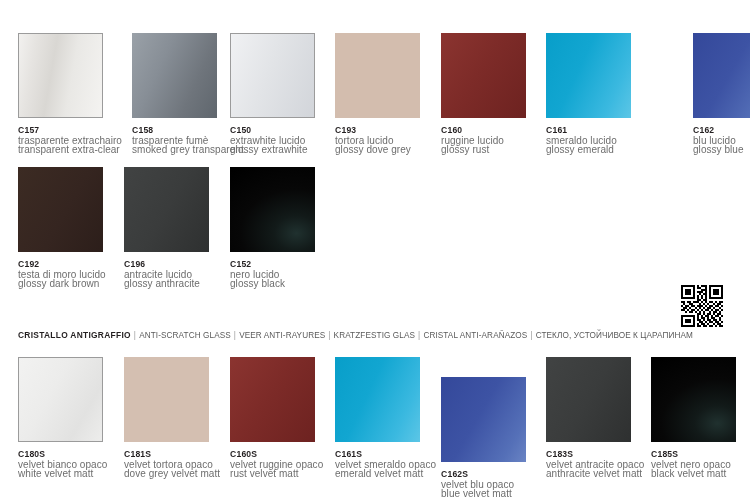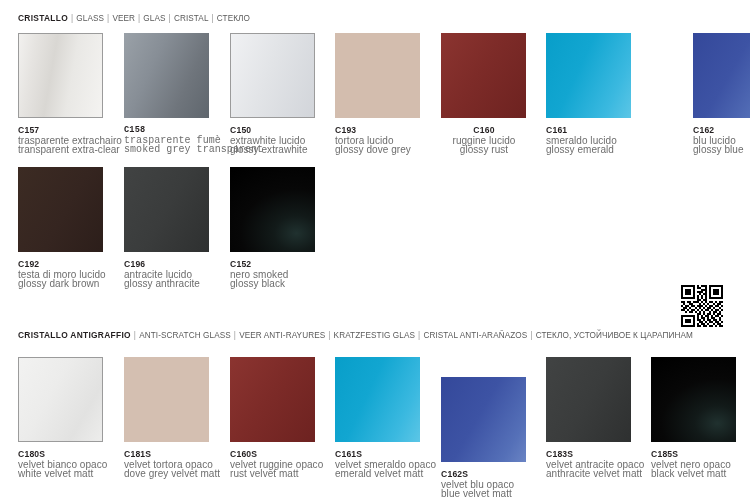--- a/index.html
+++ b/index.html
@@ -102,34 +102,31 @@
     width: 42px;
     height: 42px;
   }
   #qr-code svg { display: block; }
 </style>
 </head>
 <body>
 
 <div class="page">
 
-  <div class="section-header" id="header-cristallo">
-    <span class="hdr-main">CRISTALLO</span><span class="sep">|</span><span class="hdr-alt">GLASS</span><span class="sep">|</span><span class="hdr-alt">VEER</span><span class="sep">|</span><span class="hdr-alt">GLAS</span><span class="sep">|</span><span class="hdr-alt">CRISTAL</span><span class="sep">|</span><span class="hdr-alt">СТЕКЛО</span>
-  </div>
 
   <div class="swatch-row" id="row-1">
       <div class="swatch-cell" style="left: 18px;">
         <div class="swatch-chip bordered" style="background: linear-gradient(100deg, rgb(242, 241, 239) 0%, rgb(230, 228, 225) 18%, rgb(217, 215, 211) 40%, rgb(233, 232, 229) 62%, rgb(244, 243, 241) 100%);"></div>
         <div class="swatch-code">C157</div>
         <div class="swatch-desc">
           <div>trasparente extrachairo</div>
           <div>transparent extra-clear</div>
         </div>
       </div>
-      <div class="swatch-cell" style="left: 124px; font-family: Liberation Mono, monospace;">
+      <div class="swatch-cell" style="left: 132px;">
         <div class="swatch-chip" style="background: linear-gradient(115deg, rgb(154, 161, 168) 0%, rgb(135, 142, 150) 35%, rgb(111, 117, 124) 70%, rgb(95, 102, 109) 100%);"></div>
         <div class="swatch-code">C158</div>
         <div class="swatch-desc">
           <div>trasparente fumè</div>
           <div>smoked grey transparent</div>
         </div>
       </div>
       <div class="swatch-cell" style="left: 230px;">
         <div class="swatch-chip bordered" style="background: linear-gradient(110deg, rgb(240, 241, 243) 0%, rgb(226, 228, 231) 45%, rgb(210, 213, 218) 100%);"></div>
         <div class="swatch-code">C150</div>
@@ -139,21 +136,21 @@
         </div>
       </div>
       <div class="swatch-cell" style="left: 335px;">
         <div class="swatch-chip" style="background: rgb(211, 189, 174);"></div>
         <div class="swatch-code">C193</div>
         <div class="swatch-desc">
           <div>tortora lucido</div>
           <div>glossy dove grey</div>
         </div>
       </div>
-      <div class="swatch-cell" style="left: 441px; text-align: center;">
+      <div class="swatch-cell" style="left: 441px;">
         <div class="swatch-chip" style="background: linear-gradient(125deg, rgb(139, 52, 48) 0%, rgb(125, 43, 40) 45%, rgb(109, 34, 32) 100%);"></div>
         <div class="swatch-code">C160</div>
         <div class="swatch-desc">
           <div>ruggine lucido</div>
           <div>glossy rust</div>
         </div>
       </div>
       <div class="swatch-cell" style="left: 546px;">
         <div class="swatch-chip" style="background: linear-gradient(115deg, rgb(8, 158, 201) 0%, rgb(18, 166, 209) 40%, rgb(59, 185, 224) 78%, rgb(92, 198, 230) 100%);"></div>
         <div class="swatch-code">C161</div>
@@ -185,21 +182,21 @@
         <div class="swatch-code">C196</div>
         <div class="swatch-desc">
           <div>antracite lucido</div>
           <div>glossy anthracite</div>
         </div>
       </div>
       <div class="swatch-cell" style="left: 230px;">
         <div class="swatch-chip" style="background: radial-gradient(120% 95% at 78% 78%, rgb(32, 49, 47) 0%, rgb(18, 26, 25) 22%, rgb(7, 7, 7) 55%, rgb(0, 0, 0) 100%);"></div>
         <div class="swatch-code">C152</div>
         <div class="swatch-desc">
-          <div>nero smoked</div>
+          <div>nero lucido</div>
           <div>glossy black</div>
         </div>
       </div>
     </div>
 
   <div class="section-header" id="header-antigraffio">
     <span class="hdr-main">CRISTALLO ANTIGRAFFIO</span><span class="sep">|</span><span class="hdr-alt">ANTI-SCRATCH GLASS</span><span class="sep">|</span><span class="hdr-alt">VEER ANTI-RAYURES</span><span class="sep">|</span><span class="hdr-alt">KRATZFESTIG GLAS</span><span class="sep">|</span><span class="hdr-alt">CRISTAL ANTI-ARAÑAZOS</span><span class="sep">|</span><span class="hdr-alt">СТЕКЛО, УСТОЙЧИВОЕ К ЦАРАПИНАМ</span>
   </div>
 
   <div class="swatch-row" id="row-3">

